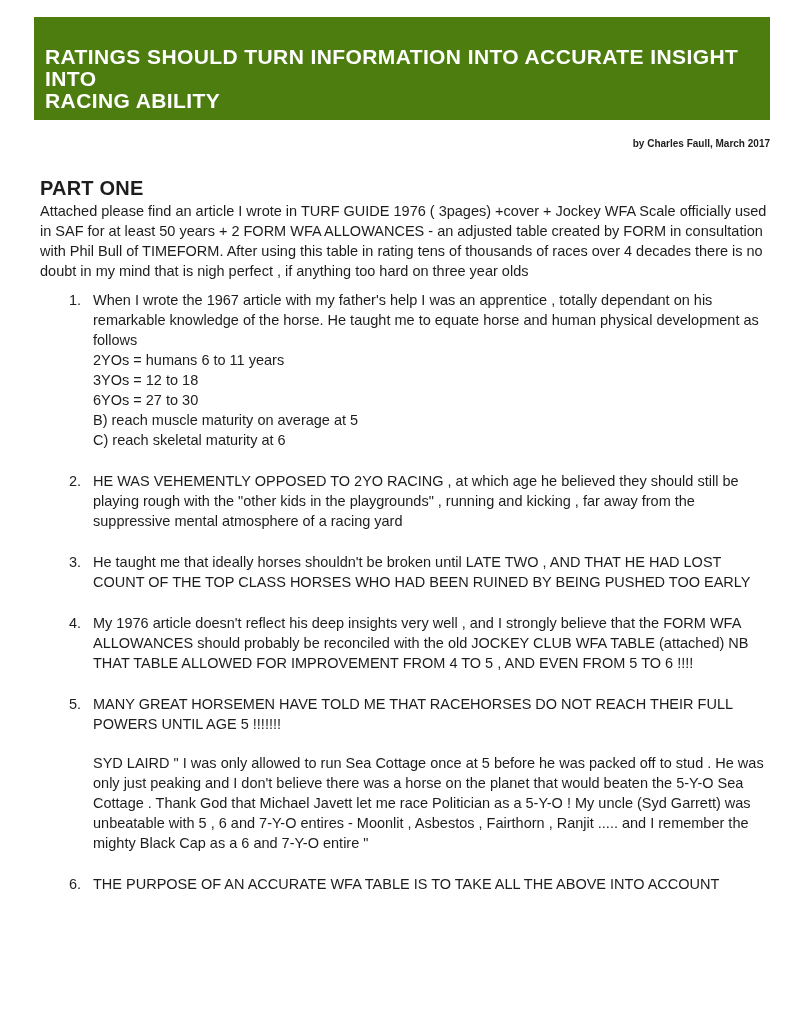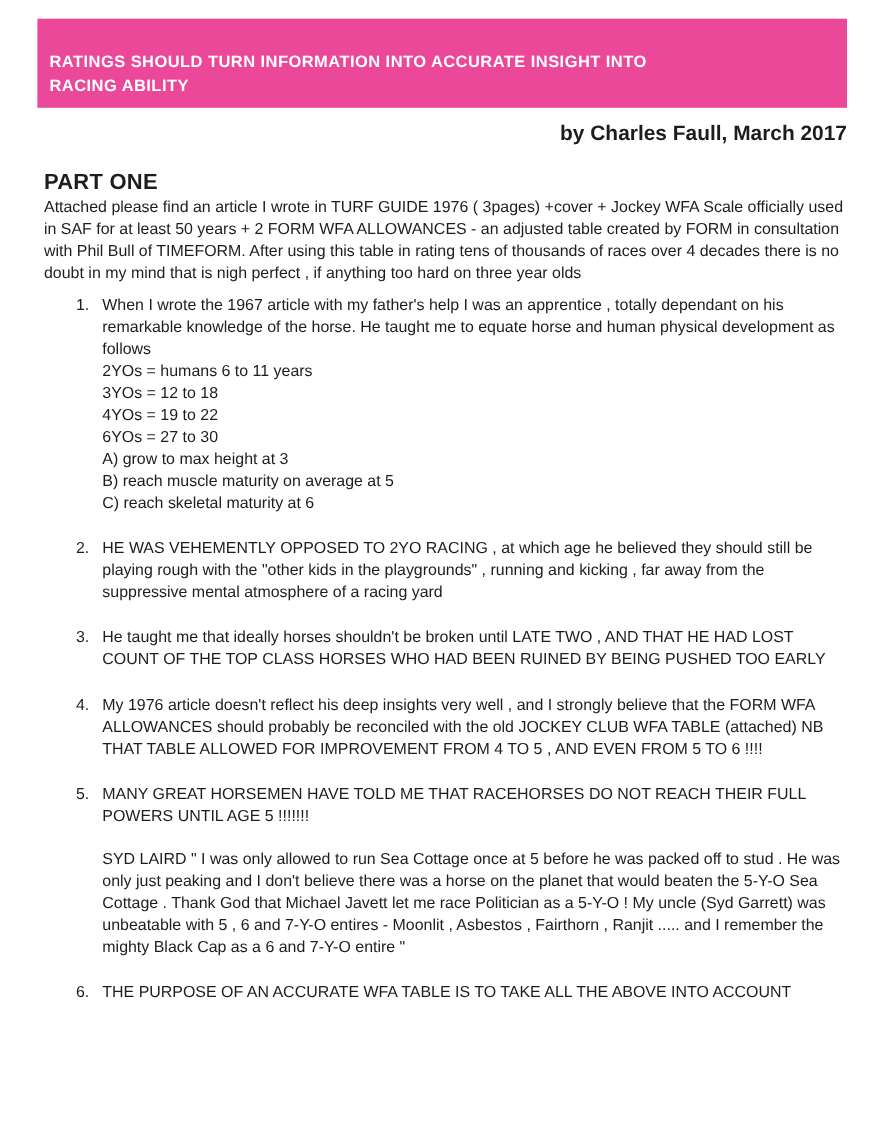--- a/index.html
+++ b/index.html
@@ -16,34 +16,34 @@
   }
   .page {
     box-sizing: border-box;
     width: 799px;
     height: 1024px;
     padding: 17px 29px 0 40px;
     overflow: hidden;
   }
   .banner {
     margin-left: -6px;
-    background: #ec4899;
+    background: #4d7c0f;
     color: #ffffff;
     font-weight: bold;
-    font-size: 15px;
+    font-size: 21px;
     line-height: 22px;
     letter-spacing: 0.4px;
     padding: 7px 10px 8px 11px;
     white-space: pre-line;
   }
   .byline {
     margin-top: 15px;
     text-align: right;
     font-weight: bold;
-    font-size: 19px;
+    font-size: 10px;
     line-height: 18px;
   }
   .heading {
     margin-top: 25px;
     font-weight: bold;
     font-size: 20px;
     letter-spacing: 0.2px;
     line-height: 20px;
   }
   .intro {
@@ -97,23 +97,21 @@
 
   <ol class="list">
 
     <li class="item">
       <span class="num">1.</span>
       <div class="item-body">
         <p>When I wrote the 1967 article with my father's help I was an apprentice , totally dependant on his remarkable knowledge of the horse. He taught me to equate horse and human physical development as follows</p>
         <div class="sublines">
           <div>2YOs = humans 6 to 11 years</div>
           <div>3YOs = 12 to 18</div>
-          <div>4YOs = 19 to 22</div>
           <div>6YOs = 27 to 30</div>
-          <div>A) grow to max height at 3</div>
           <div>B) reach muscle maturity on average at 5</div>
           <div>C) reach skeletal maturity at 6</div>
         </div>
       </div>
     </li>
 
     <li class="item">
       <span class="num">2.</span>
       <div class="item-body">
         <p>HE WAS VEHEMENTLY OPPOSED TO 2YO RACING , at which age he believed they should still be playing rough with the "other kids in the playgrounds" , running and kicking  , far away from the suppressive mental atmosphere of a racing yard</p>

